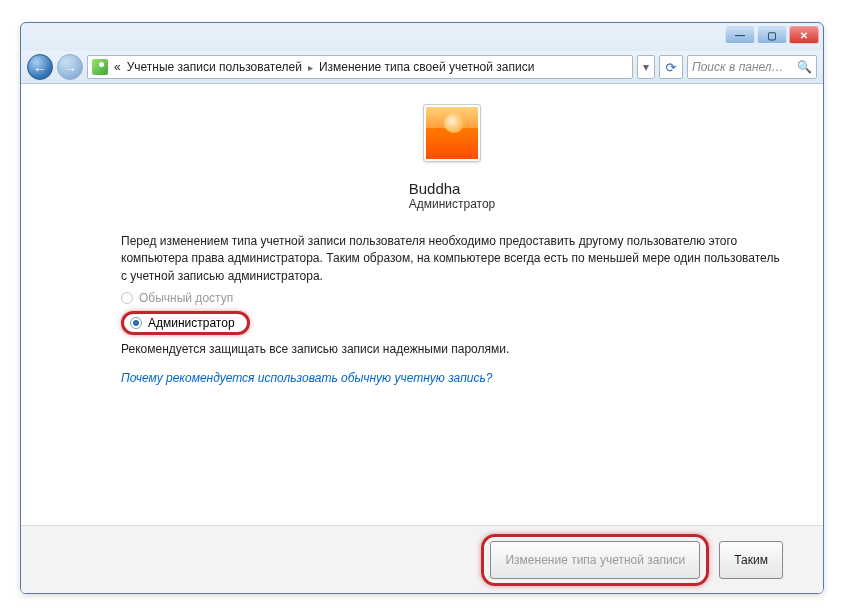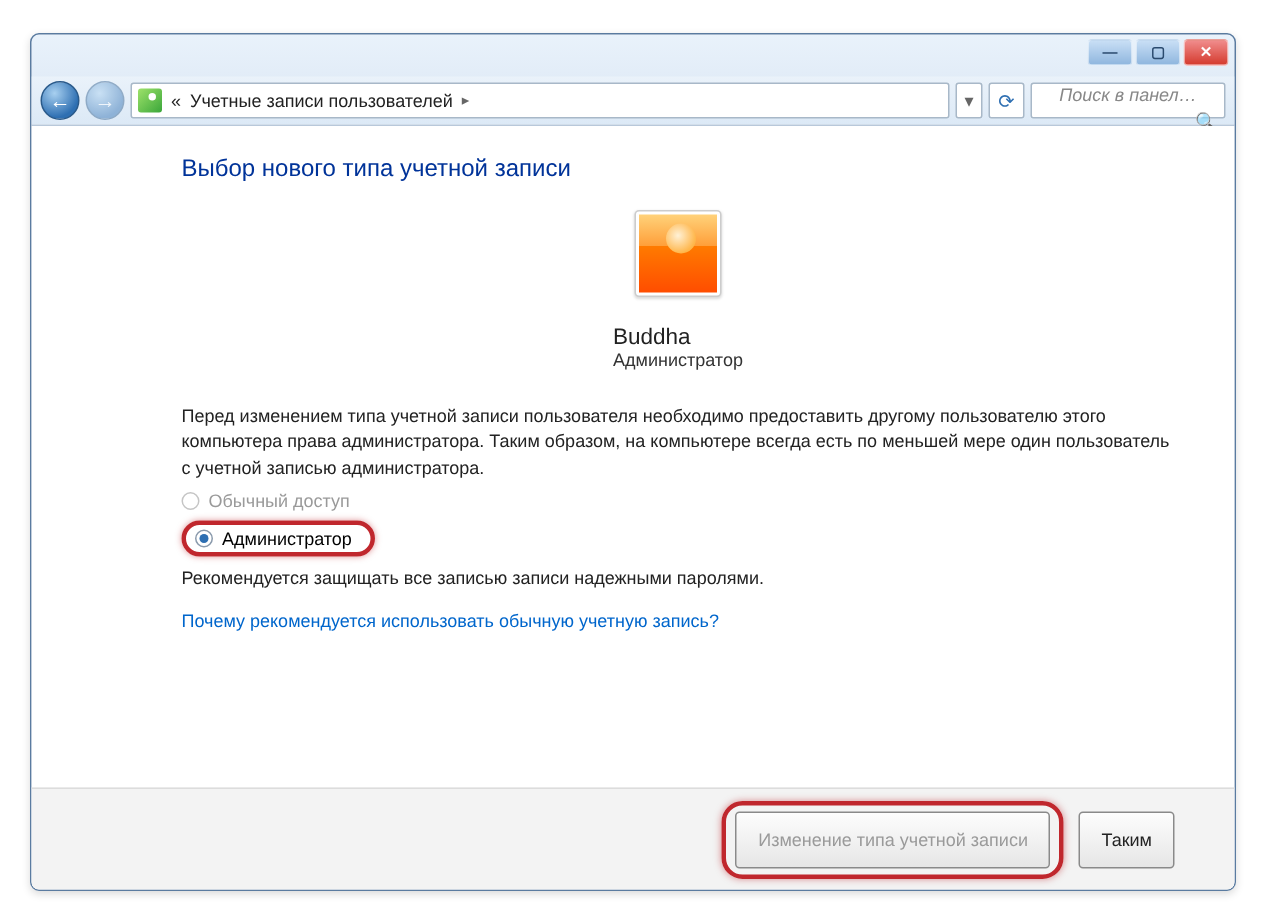--- a/index.html
+++ b/index.html
@@ -115,21 +115,20 @@
     border: 1px solid #a8b8c8;
     background: #fff;
     border-radius: 2px;
     display: flex;
     align-items: center;
     padding: 0 4px;
     color: #888;
     font-style: italic;
     font-size: 12px;
     gap: 4px;
-    flex-direction: column;
   }
   .searchbox .mag {
     margin-left: auto;
     color: #3a7bbf;
     font-style: normal;
   }
   .content {
     position: absolute;
     left: 0; right: 0; top: 61px; bottom: 0;
     background: #fff;
@@ -213,20 +212,21 @@
     border-radius: 14px;
     padding: 2px 12px 2px 6px;
     box-shadow: 0 0 4px rgba(192,39,45,0.5);
   }
   .link {
     color: #0066cc;
     font-size: 12px;
     cursor: pointer;
     margin-top: 6px;
     display: inline-block;
+    font-style: italic;
   }
   .footer {
     position: absolute;
     left: 0; right: 0; bottom: 0;
     height: 68px;
     border-top: 1px solid #dcdcdc;
     background: #f3f3f3;
     display: flex;
     align-items: center;
     justify-content: flex-end;
@@ -265,31 +265,31 @@
   </div>
 
   <div class="navbar">
     <div class="navbtn back">←</div>
     <div class="navbtn fwd">→</div>
     <div class="breadcrumb">
       <span class="crumb-icon"></span>
       <span>«</span>
       <span>Учетные записи пользователей</span>
       <span class="sep">▸</span>
+      <span>Изменение типа своей учетной записи</span>
     </div>
     <div style="width:18px;height:24px;border:1px solid #a8b8c8;background:#fff;border-radius:2px;display:flex;align-items:center;justify-content:center;color:#666;">▾</div>
     <div class="refresh-btn">⟳</div>
     <div class="searchbox">
       <span>Поиск в панел…</span>
       <span class="mag">🔍</span>
     </div>
   </div>
 
   <div class="content">
-    <div class="page-title">Выбор нового типа учетной записи</div>
 
     <div class="user-row">
       <div class="avatar">
           <div class="avatar-inner"></div>
         </div>
       <div>
         <div class="user-name">Buddha</div>
         <div class="user-role">Администратор</div>
       </div>
     </div>

